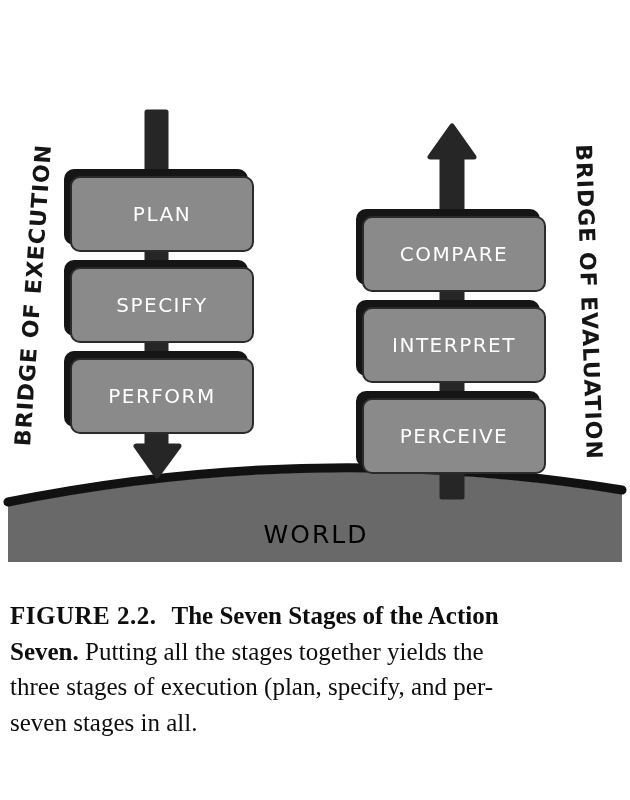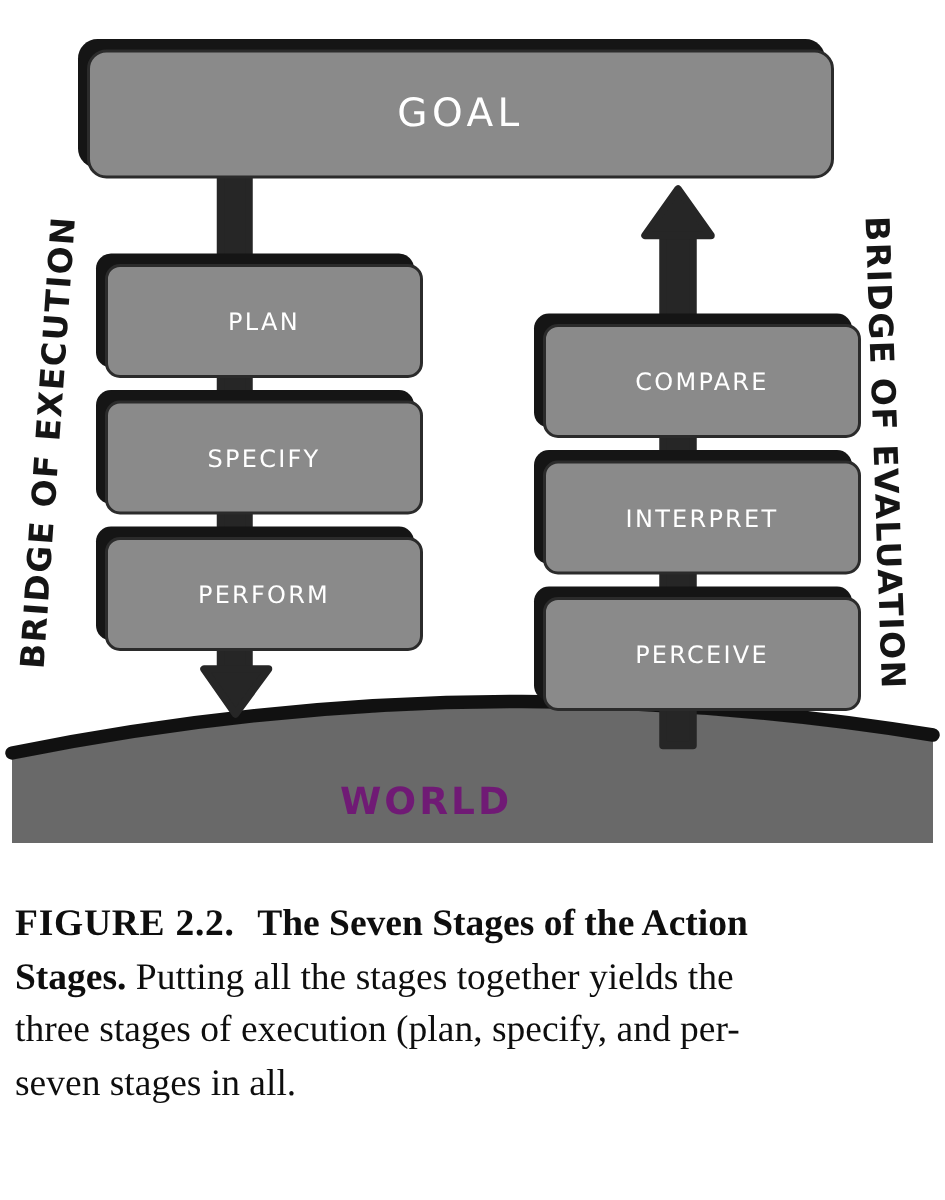--- a/index.html
+++ b/index.html
@@ -27,48 +27,47 @@
     align-items: center;
     justify-content: center;
     color: #ffffff;
     z-index: 2;
   }
   .goal-box {
     left: 58px; top: 33px; width: 498px; height: 86px;
     border-radius: 13px;
     font-size: 26px; letter-spacing: 3px;
   }
-  .stage-box { width: 212px; height: 76px; font-size: 16px; letter-spacing: 1.5px; }
+  .stage-box { width: 184px; height: 76px; font-size: 20px; letter-spacing: 1.5px; }
   .col-left  { left: 70px; }
   .col-right { left: 362px; margin-top: 40px; }
   .row0 { top: 176px; }
   .row1 { top: 267px; }
   .row2 { top: 358px; }
 
   .bridge-label {
     position: absolute;
     z-index: 0;
     white-space: nowrap;
     font-weight: bold;
     font-size: 22px;
     letter-spacing: 1px;
     color: var(--bridge-text, #151515);
   }
   .bridge-left  { left: 33px;  top: 295px; transform: translate(-50%,-50%) rotate(-86deg); }
   .bridge-right { left: 589px; top: 302px; transform: translate(-50%,-50%) rotate(88deg); }
 
   .world-label {
     position: absolute;
-    left: 284px; top: 534px;
+    left: 316px; top: 534px;
     transform: translate(-50%,-50%);
     z-index: 2;
-    color: #701a75;
+    color: #000000;
     font-size: 25px;
     letter-spacing: 2px;
-    font-weight: bold;
   }
 
   
   .caption {
     position: absolute;
     left: 10px; top: 598px;
     width: 614px;
     font-family: "Liberation Serif", serif;
     font-size: 25px;
     line-height: 35.5px;
@@ -99,23 +98,20 @@
         <rect class="arrow-shape" x="147" y="112" width="19" height="336" stroke="none"></rect>
         <path class="arrow-shape" d="M136,446 L179,446 L157,476 Z"></path>
       </g>
 
       <g>
         <rect class="arrow-shape" x="442" y="152" width="20" height="345" stroke="none"></rect>
         <path class="arrow-shape" d="M430,157 L474,157 L452,126 Z"></path>
       </g>
     </svg>
 
-    <div class="gbox goal-box">
-      <span>GOAL</span>
-    </div>
 
     <div class="bridge-label bridge-left">BRIDGE OF EXECUTION</div>
     <div class="bridge-label bridge-right">BRIDGE OF EVALUATION</div>
 
     <div class="gbox stage-box col-left row0">
       <span>PLAN</span>
     </div>
     <div class="gbox stage-box col-left row1">
       <span>SPECIFY</span>
     </div>
@@ -131,18 +127,18 @@
     </div>
     <div class="gbox stage-box col-right row2">
       <span>PERCEIVE</span>
     </div>
 
     <div class="world-label">WORLD</div>
   </div>
 
   <div class="caption">
       <div class="cap-line"><span class="cap-figure">FIGURE 2.2.</span><span class="cap-bold">The Seven Stages of the Action</span></div>
-      <div class="cap-line"><span class="cap-bold">Stages.</span><span> Putting all the stages together yields the</span></div>
+      <div class="cap-line"><span class="cap-bold">Seven.</span><span> Putting all the stages together yields the</span></div>
       <div class="cap-line"><span>three stages of execution (plan, specify, and per-</span></div>
       <div class="cap-line"><span>seven stages in all.</span></div>
     </div>
 
 </div>
 
 </body></html>

